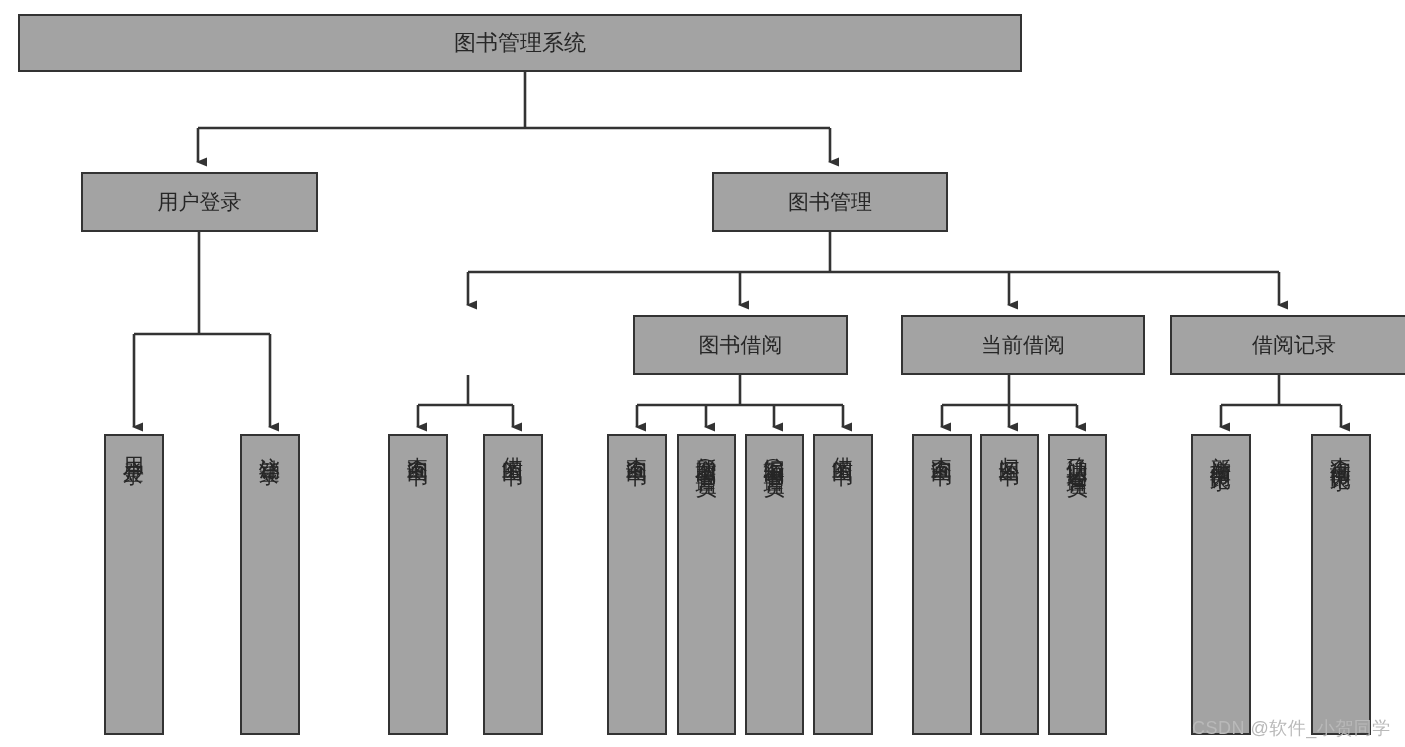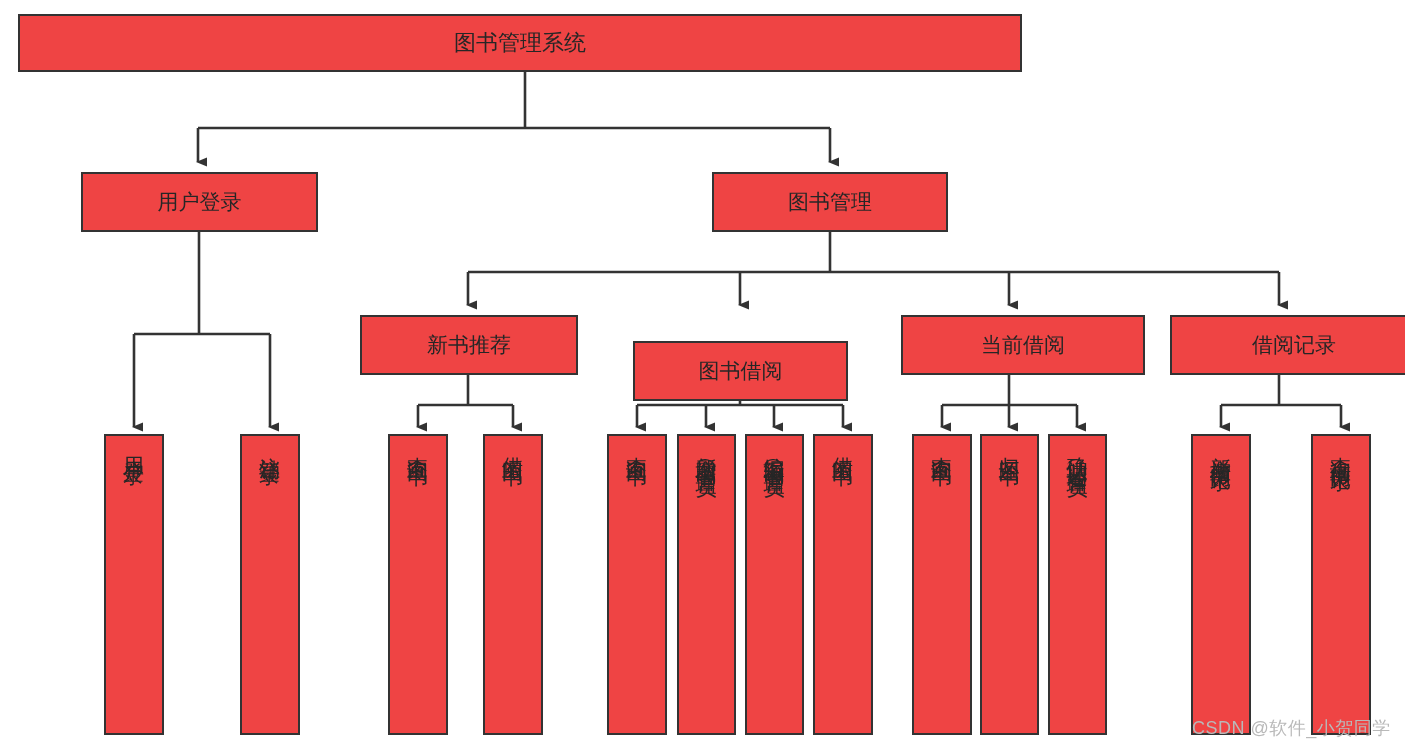--- a/index.html
+++ b/index.html
@@ -21,21 +21,21 @@
     position: absolute;
     left: 0;
     top: 0;
     width: 1405px;
     height: 747px;
     pointer-events: none;
   }
   .node {
     position: absolute;
     box-sizing: border-box;
-    background: #ef4444;
+    background: #a3a3a3;
     border: 2px solid #333333;
     display: flex;
     align-items: center;
     justify-content: center;
     color: #262626;
   }
   .node .label {
     display: block;
     text-align: center;
     line-height: 1.18;
@@ -126,24 +126,21 @@
     <span class="label">图书管理系统</span>
   </div>
 
   <div class="node horiz" style="left:81px; top:172px; width:237px; height:60px;">
     <span class="label">用户登录</span>
   </div>
   <div class="node horiz" style="left:712px; top:172px; width:236px; height:60px;">
     <span class="label">图书管理</span>
   </div>
 
-  <div class="node horiz" style="left:360px; top:315px; width:218px; height:60px;">
-    <span class="label">新书推荐</span>
-  </div>
-  <div class="node horiz" style="left:633px; top:315px; width:215px; height:60px;margin-top:26px;">
+  <div class="node horiz" style="left:633px; top:315px; width:215px; height:60px;">
     <span class="label">图书借阅</span>
   </div>
   <div class="node horiz" style="left:901px; top:315px; width:244px; height:60px;">
     <span class="label">当前借阅</span>
   </div>
   <div class="node horiz" style="left:1170px; top:315px; width:248px; height:60px;">
     <span class="label">借阅记录</span>
   </div>
 
   <div class="node vert" style="left:104px; top:434px; width:60px; height:301px;">

